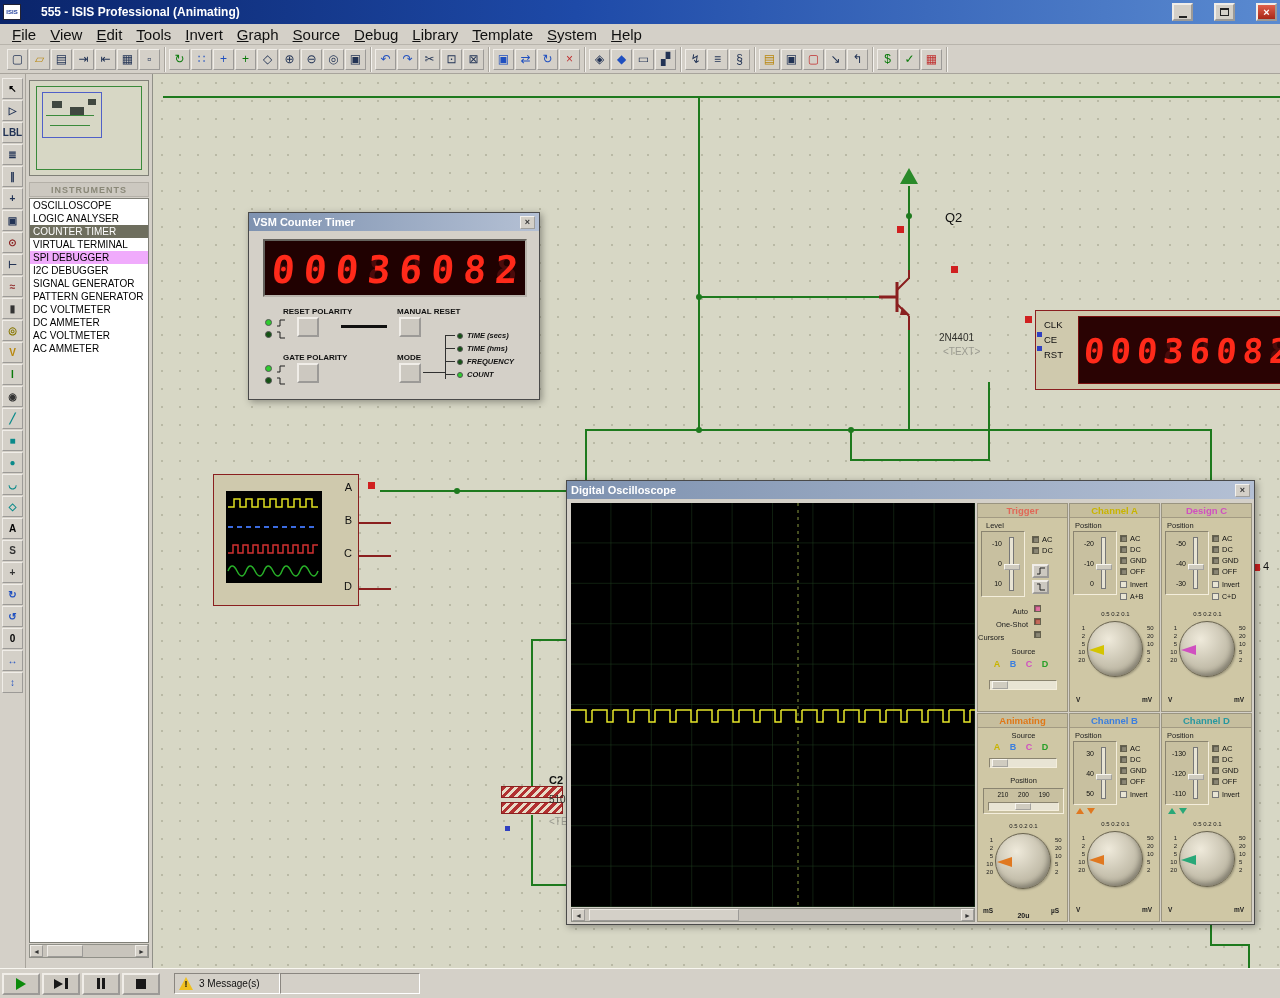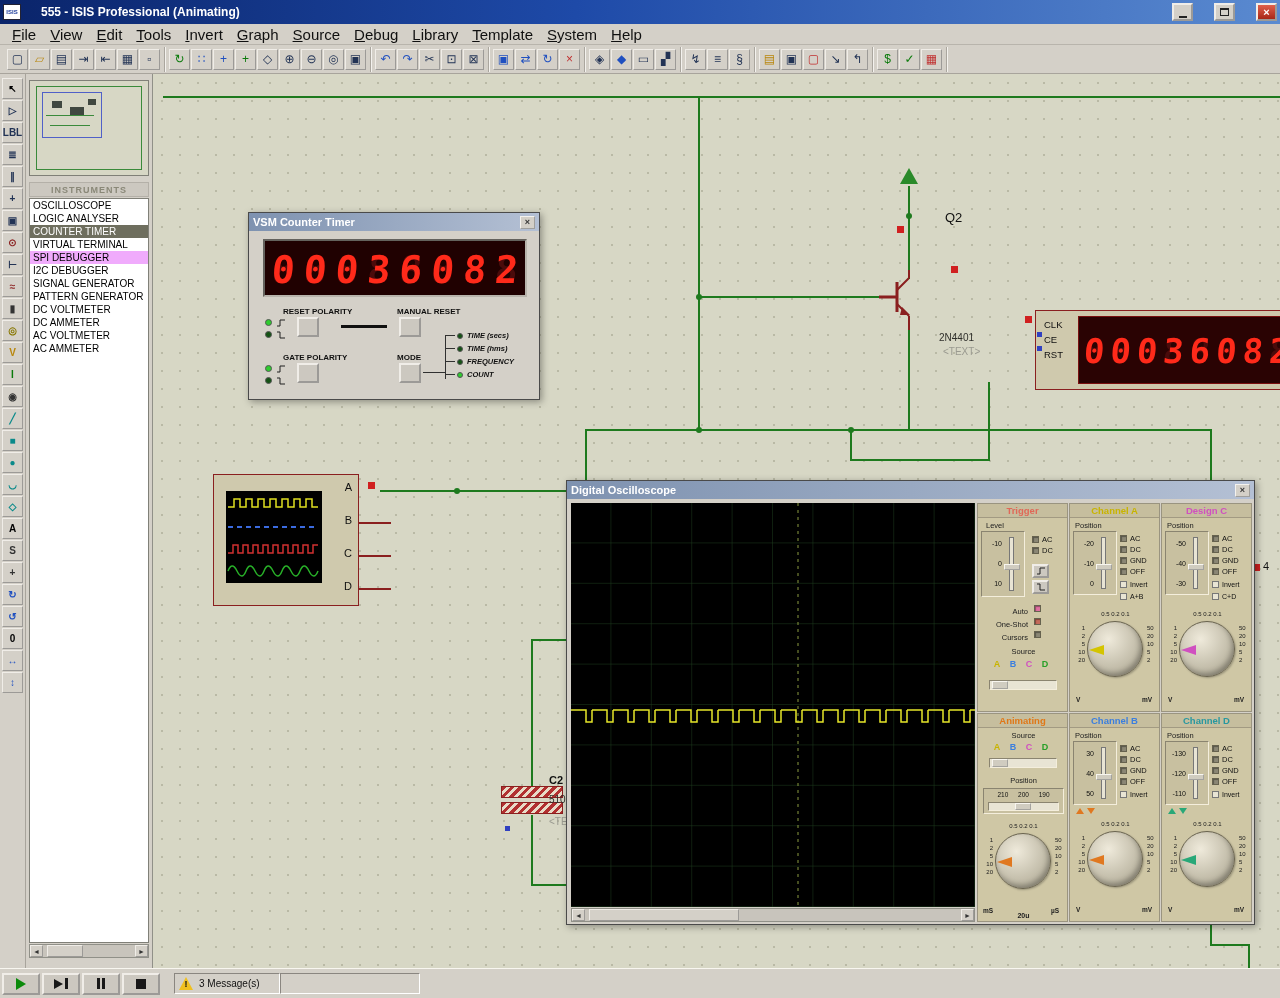--- a/index.html
+++ b/index.html
@@ -540,21 +540,21 @@
         </div>
       <div class="edgebtn" style="left:54px;top:76px">
           <svg width="10" height="8">
             <path d="M1 1 H4 V7 H9" stroke="#202020" fill="none"></path>
           </svg>
         </div>
       <div class="slab" style="left:6px;top:103px;width:44px;text-align:right">Auto</div>
       <div class="ind" style="position:absolute;left:56px;top:101px;background:#e070a0"></div>
       <div class="slab" style="left:6px;top:116px;width:44px;text-align:right">One-Shot</div>
       <div class="ind" style="position:absolute;left:56px;top:114px;background:#c46a5a"></div>
-      <div class="slab" style="left:6px;top:129px;width:44px;text-align:right">Cursors</div>
+      <div class="slab" style="left:0;top:129px;width:44px;text-align:left">Cursors</div>
       <div class="ind" style="position:absolute;left:56px;top:127px"></div>
       <div class="slab" style="left:0;top:143px;width:91px;text-align:center">Source</div>
       <div class="srcrow" style="left:14px;top:155px">
 
       <span class="src-letter" style="color: rgb(200, 180, 0);">A</span>
           <span class="src-letter" style="color: rgb(59, 126, 222);">B</span>
           <span class="src-letter" style="color: rgb(208, 80, 192);">C</span>
           <span class="src-letter" style="color: rgb(40, 160, 40);">D</span>
         </div>
       <div class="hsl" style="left:11px;top:176px;width:68px">

